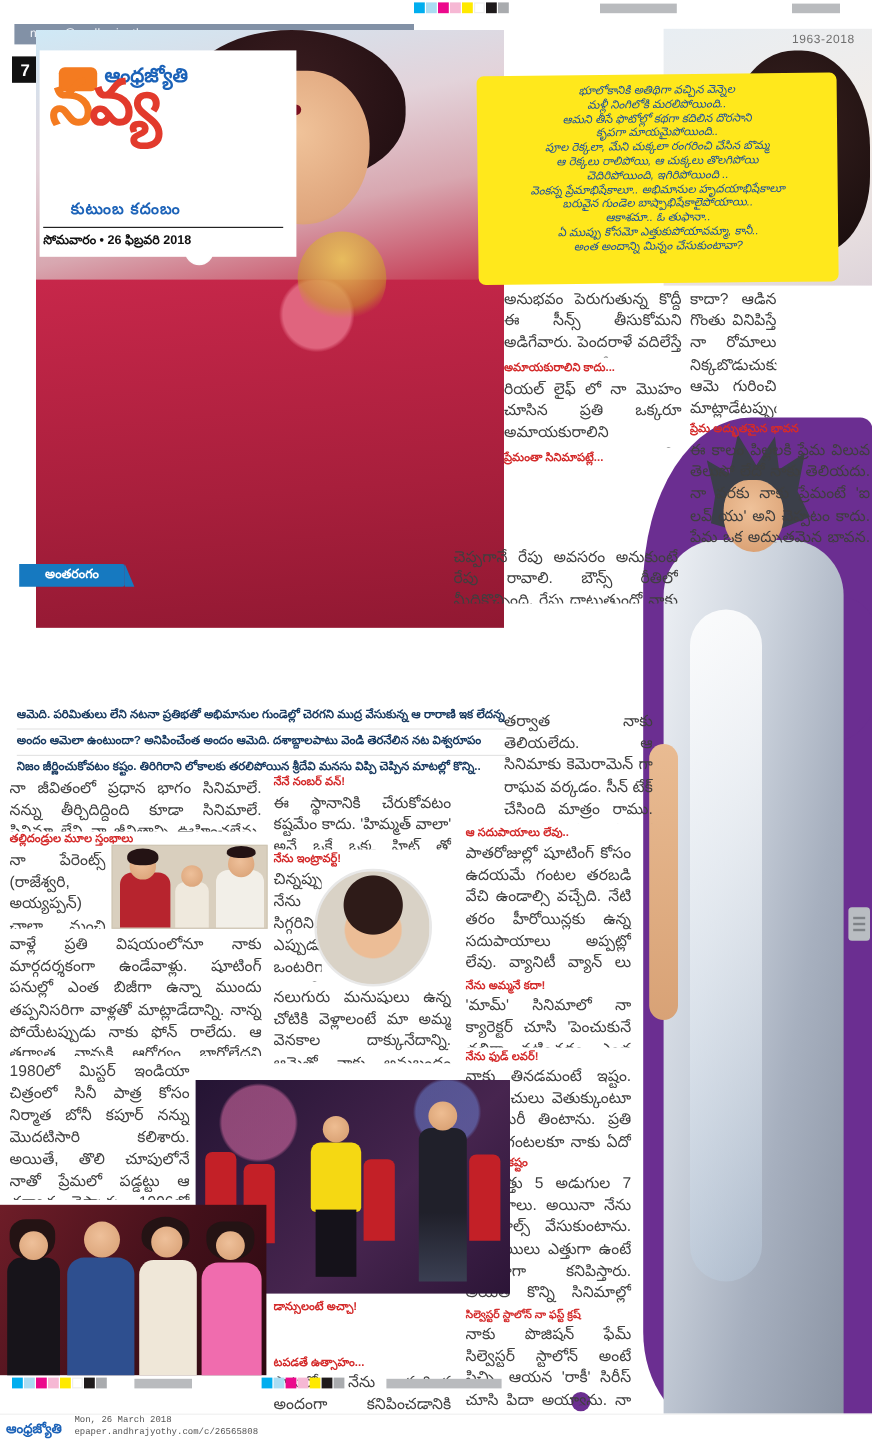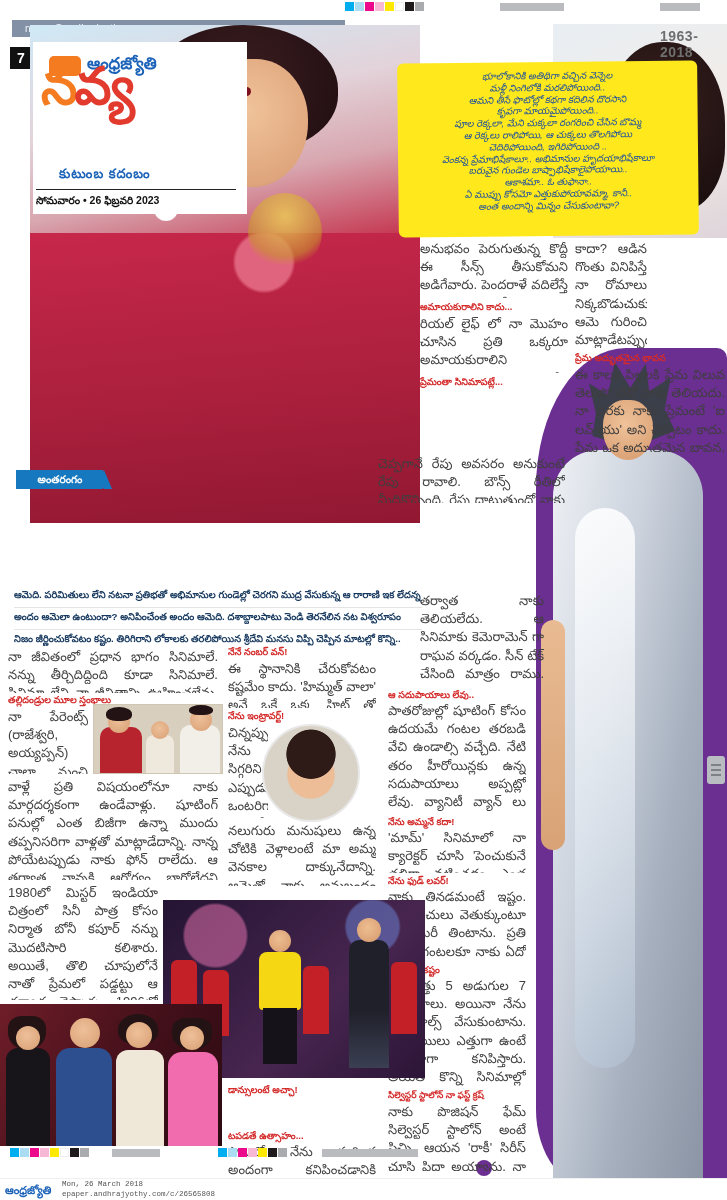--- a/index.html
+++ b/index.html
@@ -45,21 +45,21 @@
         transform:rotate(-.6deg);z-index:4;color:#1d4f9e;font-size:9.6px;line-height:1.23;
         text-align:center;padding-top:8px;box-sizing:border-box;white-space:pre-line;font-style:italic;}
   
   #photo-tr{left:553px;top:24px;width:174px;height:214px;z-index:2;
     background:linear-gradient(160deg,#e8eef3,#f3ece7 55%,#ded4da);}
   .tr-hair{left:52px;top:18px;width:120px;height:170px;border-radius:50% 50% 40% 55%;
     background:radial-gradient(circle at 40% 35%,#37201f,#170c0c);}
   .tr-face{left:66px;top:44px;width:74px;height:96px;border-radius:50% 50% 58% 58%;
     background:radial-gradient(circle at 45% 38%,#f2cba6,#e0a981 78%);}
   .tr-lips{left:92px;top:116px;width:16px;height:7px;border-radius:50%;background:#c4273a;}
-  #years{left:660px;top:28px;color:#6f6f6f;font-size:14px;letter-spacing:.5px;z-index:3;font-weight:bold;}
+  #years{left:660px;top:28px;color:#6f6f6f;font-size:10px;letter-spacing:.5px;z-index:3;}
   
   #rocky{left:651px;top:228px;width:76px;height:122px;border:1px solid #b9b2a6;box-sizing:border-box;
     background:linear-gradient(180deg,#f3ecdc 0 22%,#d9c2a6 22% 70%,#5a3b2e 70%);z-index:4;}
   #rocky-title{width:100%;text-align:center;font-weight:900;font-size:9.5px;color:#c01818;padding-top:4px;}
   .glove{width:16px;height:16px;border-radius:50%;background:#c2151c;}
   
   .body-txt{font-size:13px;line-height:1.4;text-align:justify;color:#3f3f3f;overflow:hidden;z-index:4;}
   .subhead{color:#d42b2b;font-weight:bold;font-size:9.5px;overflow:hidden;white-space:nowrap;z-index:4;}
   
   #ribbon{left:16px;top:470px;width:88px;height:19px;background:#1679c0;color:#fff;font-size:10.5px;
@@ -153,21 +153,21 @@
     <div class="pm-flower abs" style="left:124px;top:172px;width:24px;height:24px"></div>
     <div class="pm-sari abs"></div>
     <div class="pm-gold abs"></div>
   </div>
 
   <div id="masthead" class="abs">
     <div id="aj-logo" class="abs"></div>
     <div id="brand" class="abs">ఆంధ్రజ్యోతి</div>
     <div id="navya" class="abs"><span class="o">న</span><span class="r">వ్య</span></div>
     <div id="tagline" class="abs">కుటుంబ కదంబం</div>
-    <div id="dateline" class="abs">సోమవారం • 26 ఫిబ్రవరి 2023</div>
+    <div id="dateline" class="abs">సోమవారం • 26 ఫిబ్రవరి 2018</div>
   </div>
 
   <div id="photo-tr" class="abs">
     <div class="tr-hair abs"></div>
     <div class="tr-face abs"></div>
     <div class="tr-lips abs"></div>
   </div>
   <div id="years" class="abs">1963-2018</div>
 
   <div id="poem" class="abs">భూలోకానికి అతిథిగా వచ్చిన వెన్నెల

